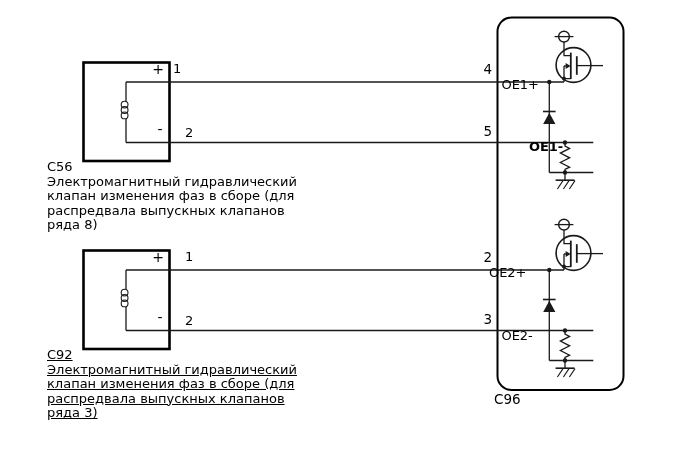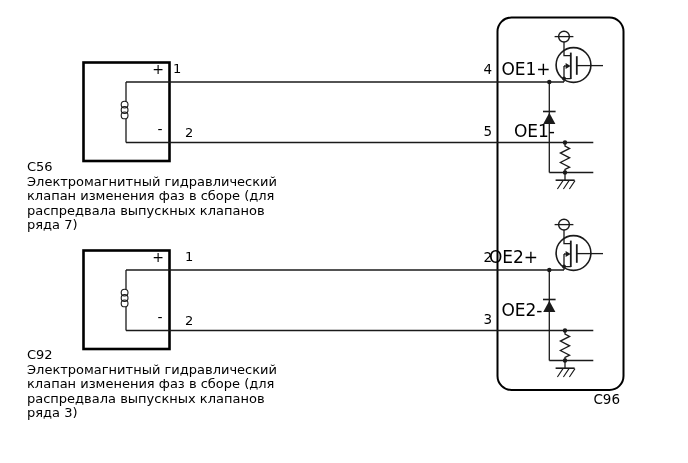--- a/index.html
+++ b/index.html
@@ -32,31 +32,33 @@
     font-size: 14px;
     width: 16px;
     text-align: center;
   }
   .pin-num {
     width: 18px;
     text-align: right;
     font-size: 13.5px;
   }
   .pin-name {
-    font-size: 17px;
+    font-size: 13px;
+    margin-top: 15px;
   }
   .desc-block {
     position: absolute;
     font-size: 13px;
     line-height: 14.6px;
     white-space: nowrap;
+    margin-left: 20px;
   }
   .ecm-label {
     position: absolute;
-    text-align: right;
+    text-align: left;
     font-size: 13.5px;
     line-height: 15px;
   }
 </style>
 </head>
 <body>
 
 <div class="canvas">
 
   <svg class="wiring-svg" width="688" height="463" viewBox="0 0 688 463">
@@ -132,45 +134,45 @@
   <div class="lbl sign" style="left:150px; top:62px;">+</div>
   <div class="lbl" style="left:173px; top:61px;">1</div>
   <div class="lbl sign" style="left:152px; top:122px;">-</div>
   <div class="lbl" style="left:185px; top:125px;">2</div>
 
   <div class="desc-block" style="left:27px; top:160px;">
     <div>C56</div>
     <div>Электромагнитный гидравлический</div>
     <div>клапан изменения фаз в сборе (для</div>
     <div>распредвала выпускных клапанов</div>
-    <div>ряда 7)</div>
+    <div>ряда 8)</div>
   </div>
 
   <div class="lbl sign" style="left:150px; top:250px;">+</div>
   <div class="lbl" style="left:185px; top:249px;">1</div>
   <div class="lbl sign" style="left:152px; top:310px;">-</div>
   <div class="lbl" style="left:185px; top:313px;">2</div>
 
-  <div class="desc-block" style="left:27px; top:348px;">
+  <div class="desc-block" style="left:27px; top:348px;text-decoration:underline;">
     <div>C92</div>
     <div>Электромагнитный гидравлический</div>
     <div>клапан изменения фаз в сборе (для</div>
     <div>распредвала выпускных клапанов</div>
     <div>ряда 3)</div>
   </div>
 
   <div class="lbl pin-num" style="left:474px; top:61.5px;">4</div>
   <div class="lbl pin-name" style="left:501.5px; top:61.5px;">OE1+</div>
 
   <div class="lbl pin-num" style="left:474px; top:123.5px;">5</div>
-  <div class="lbl pin-name" style="left:514px; top:123.5px;">OE1-</div>
+  <div class="lbl pin-name" style="left:529px; top:123.5px;font-weight:bold;">OE1-</div>
 
   <div class="lbl pin-num" style="left:474px; top:249.5px;">2</div>
   <div class="lbl pin-name" style="left:489px; top:249.5px;">OE2+</div>
 
   <div class="lbl pin-num" style="left:474px; top:311.5px;">3</div>
-  <div class="lbl pin-name" style="left:501.5px; top:303px;">OE2-</div>
+  <div class="lbl pin-name" style="left:501.5px; top:313px;">OE2-</div>
 
   <div class="ecm-label" style="left:494px; top:392px; width:126px;">
     <div>C96</div>
   </div>
 
 </div>
 
 </body></html>

